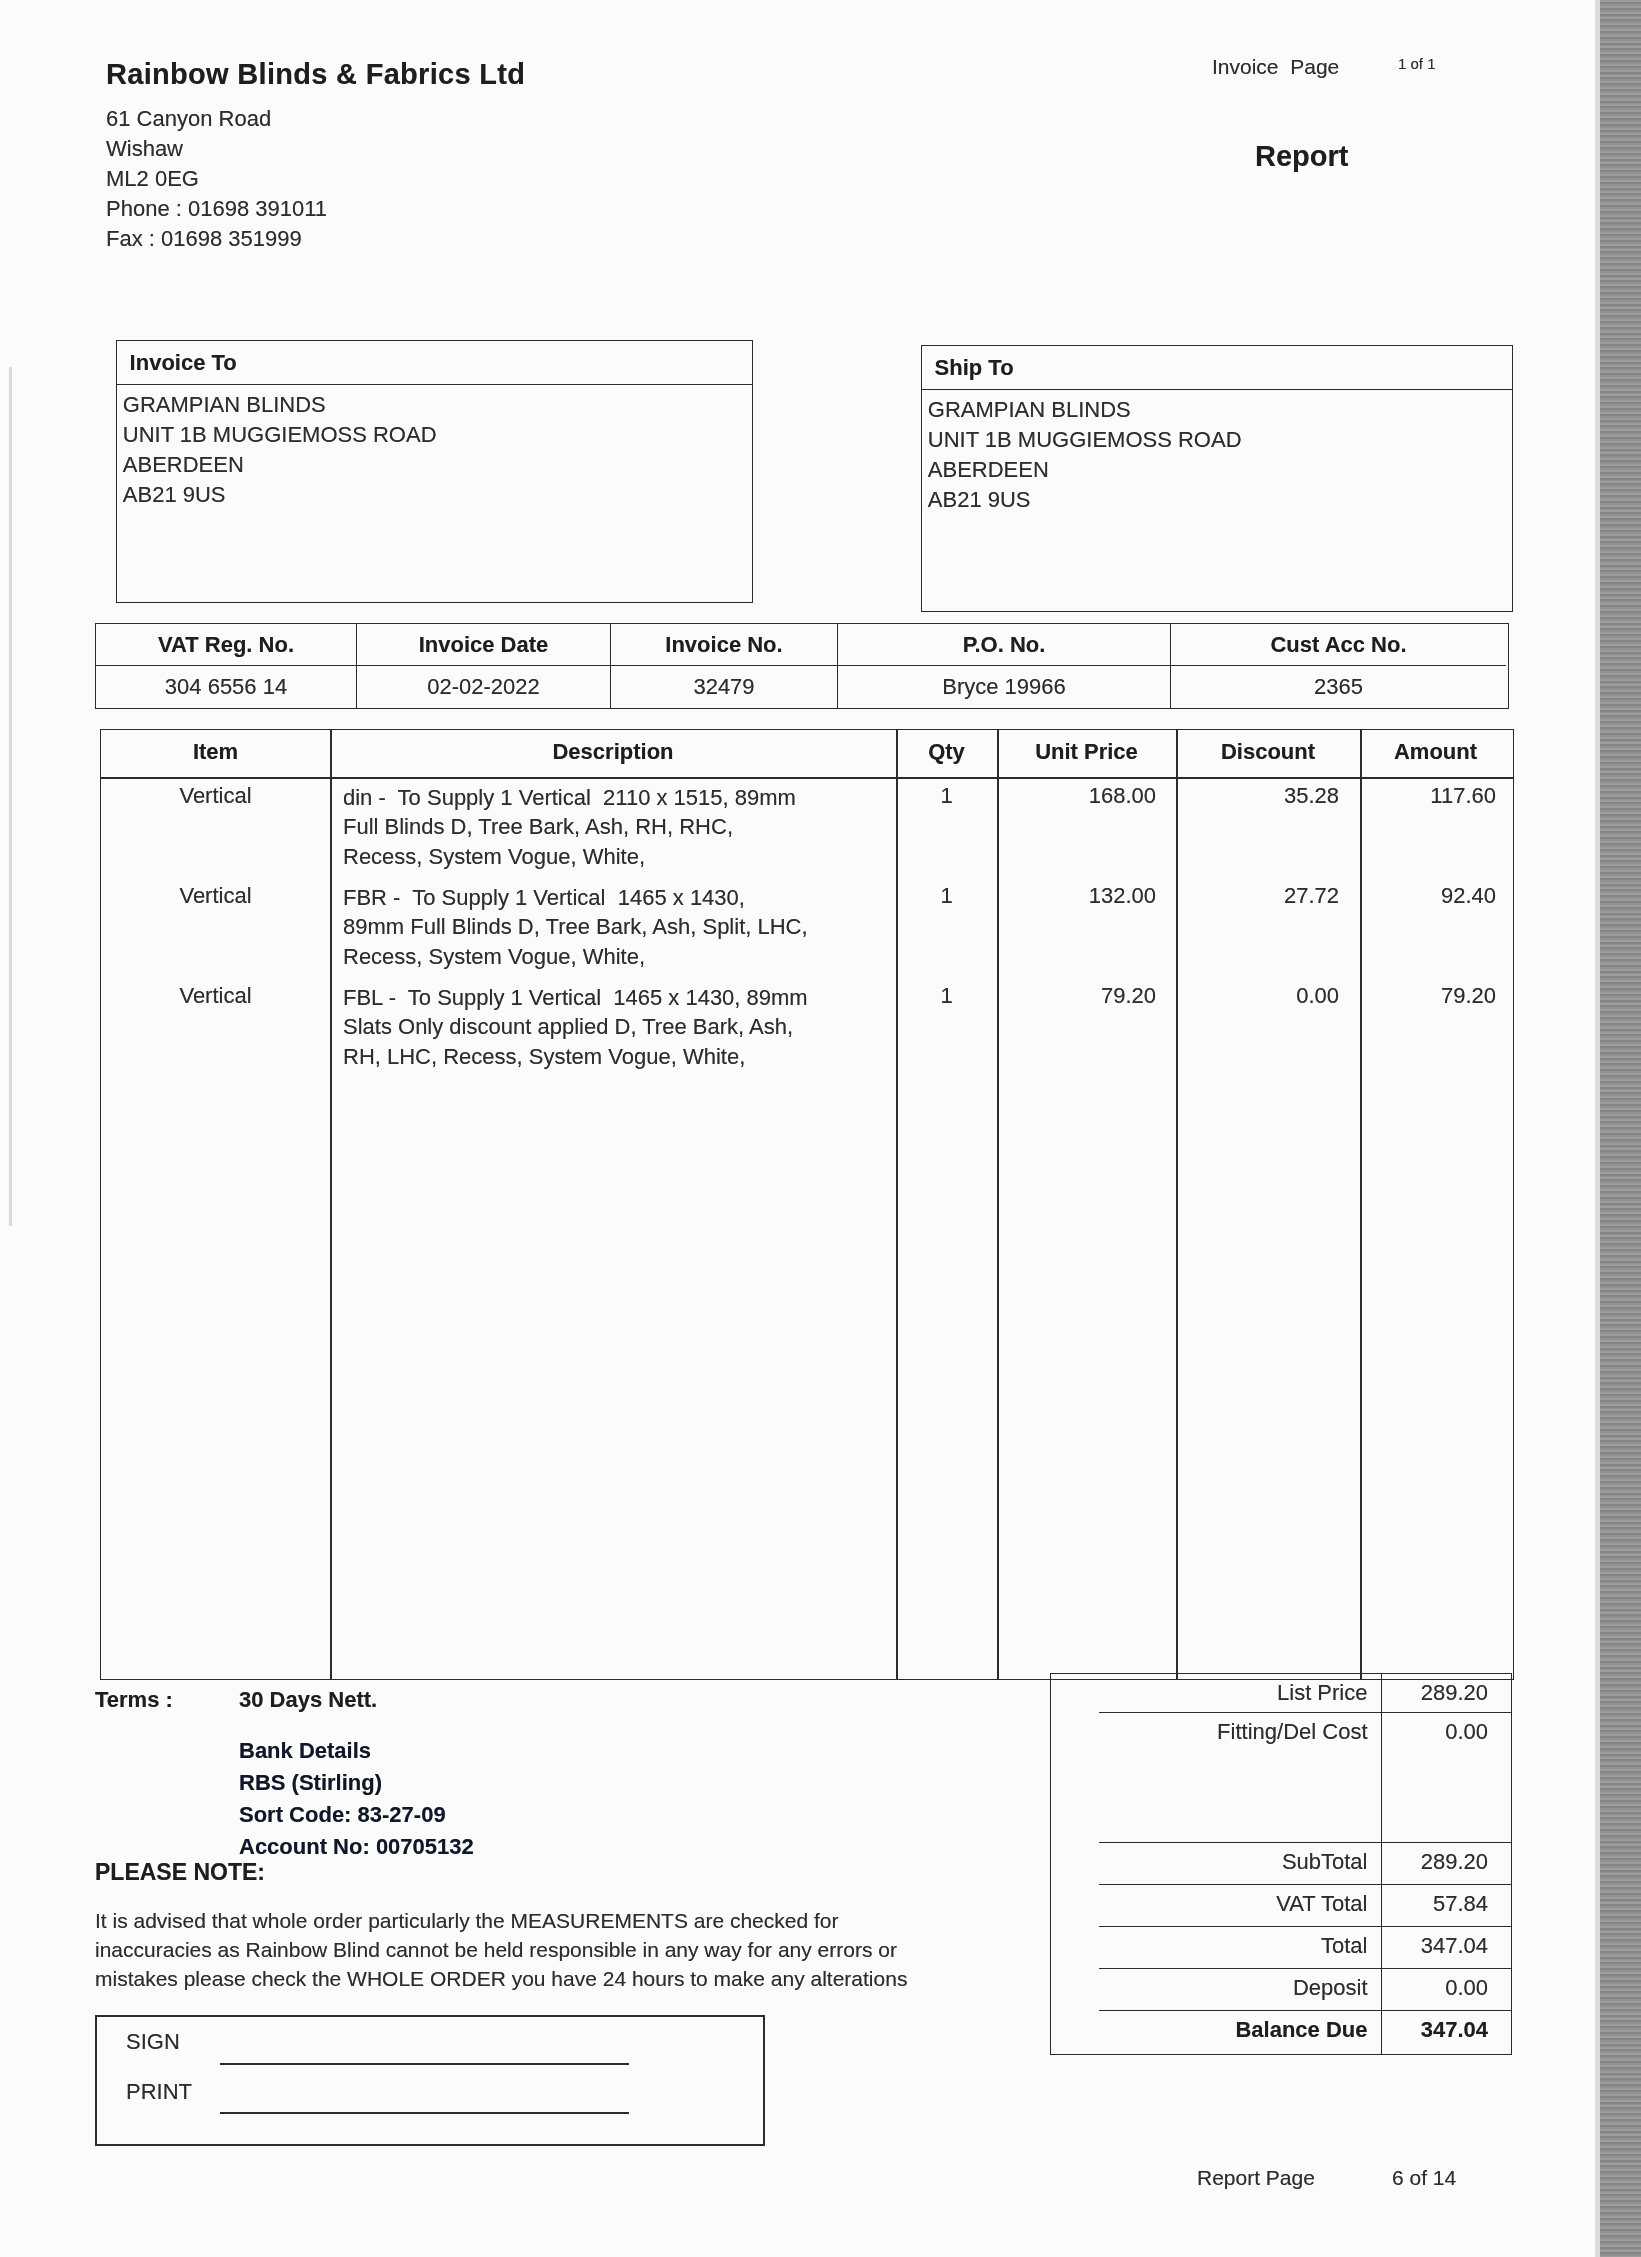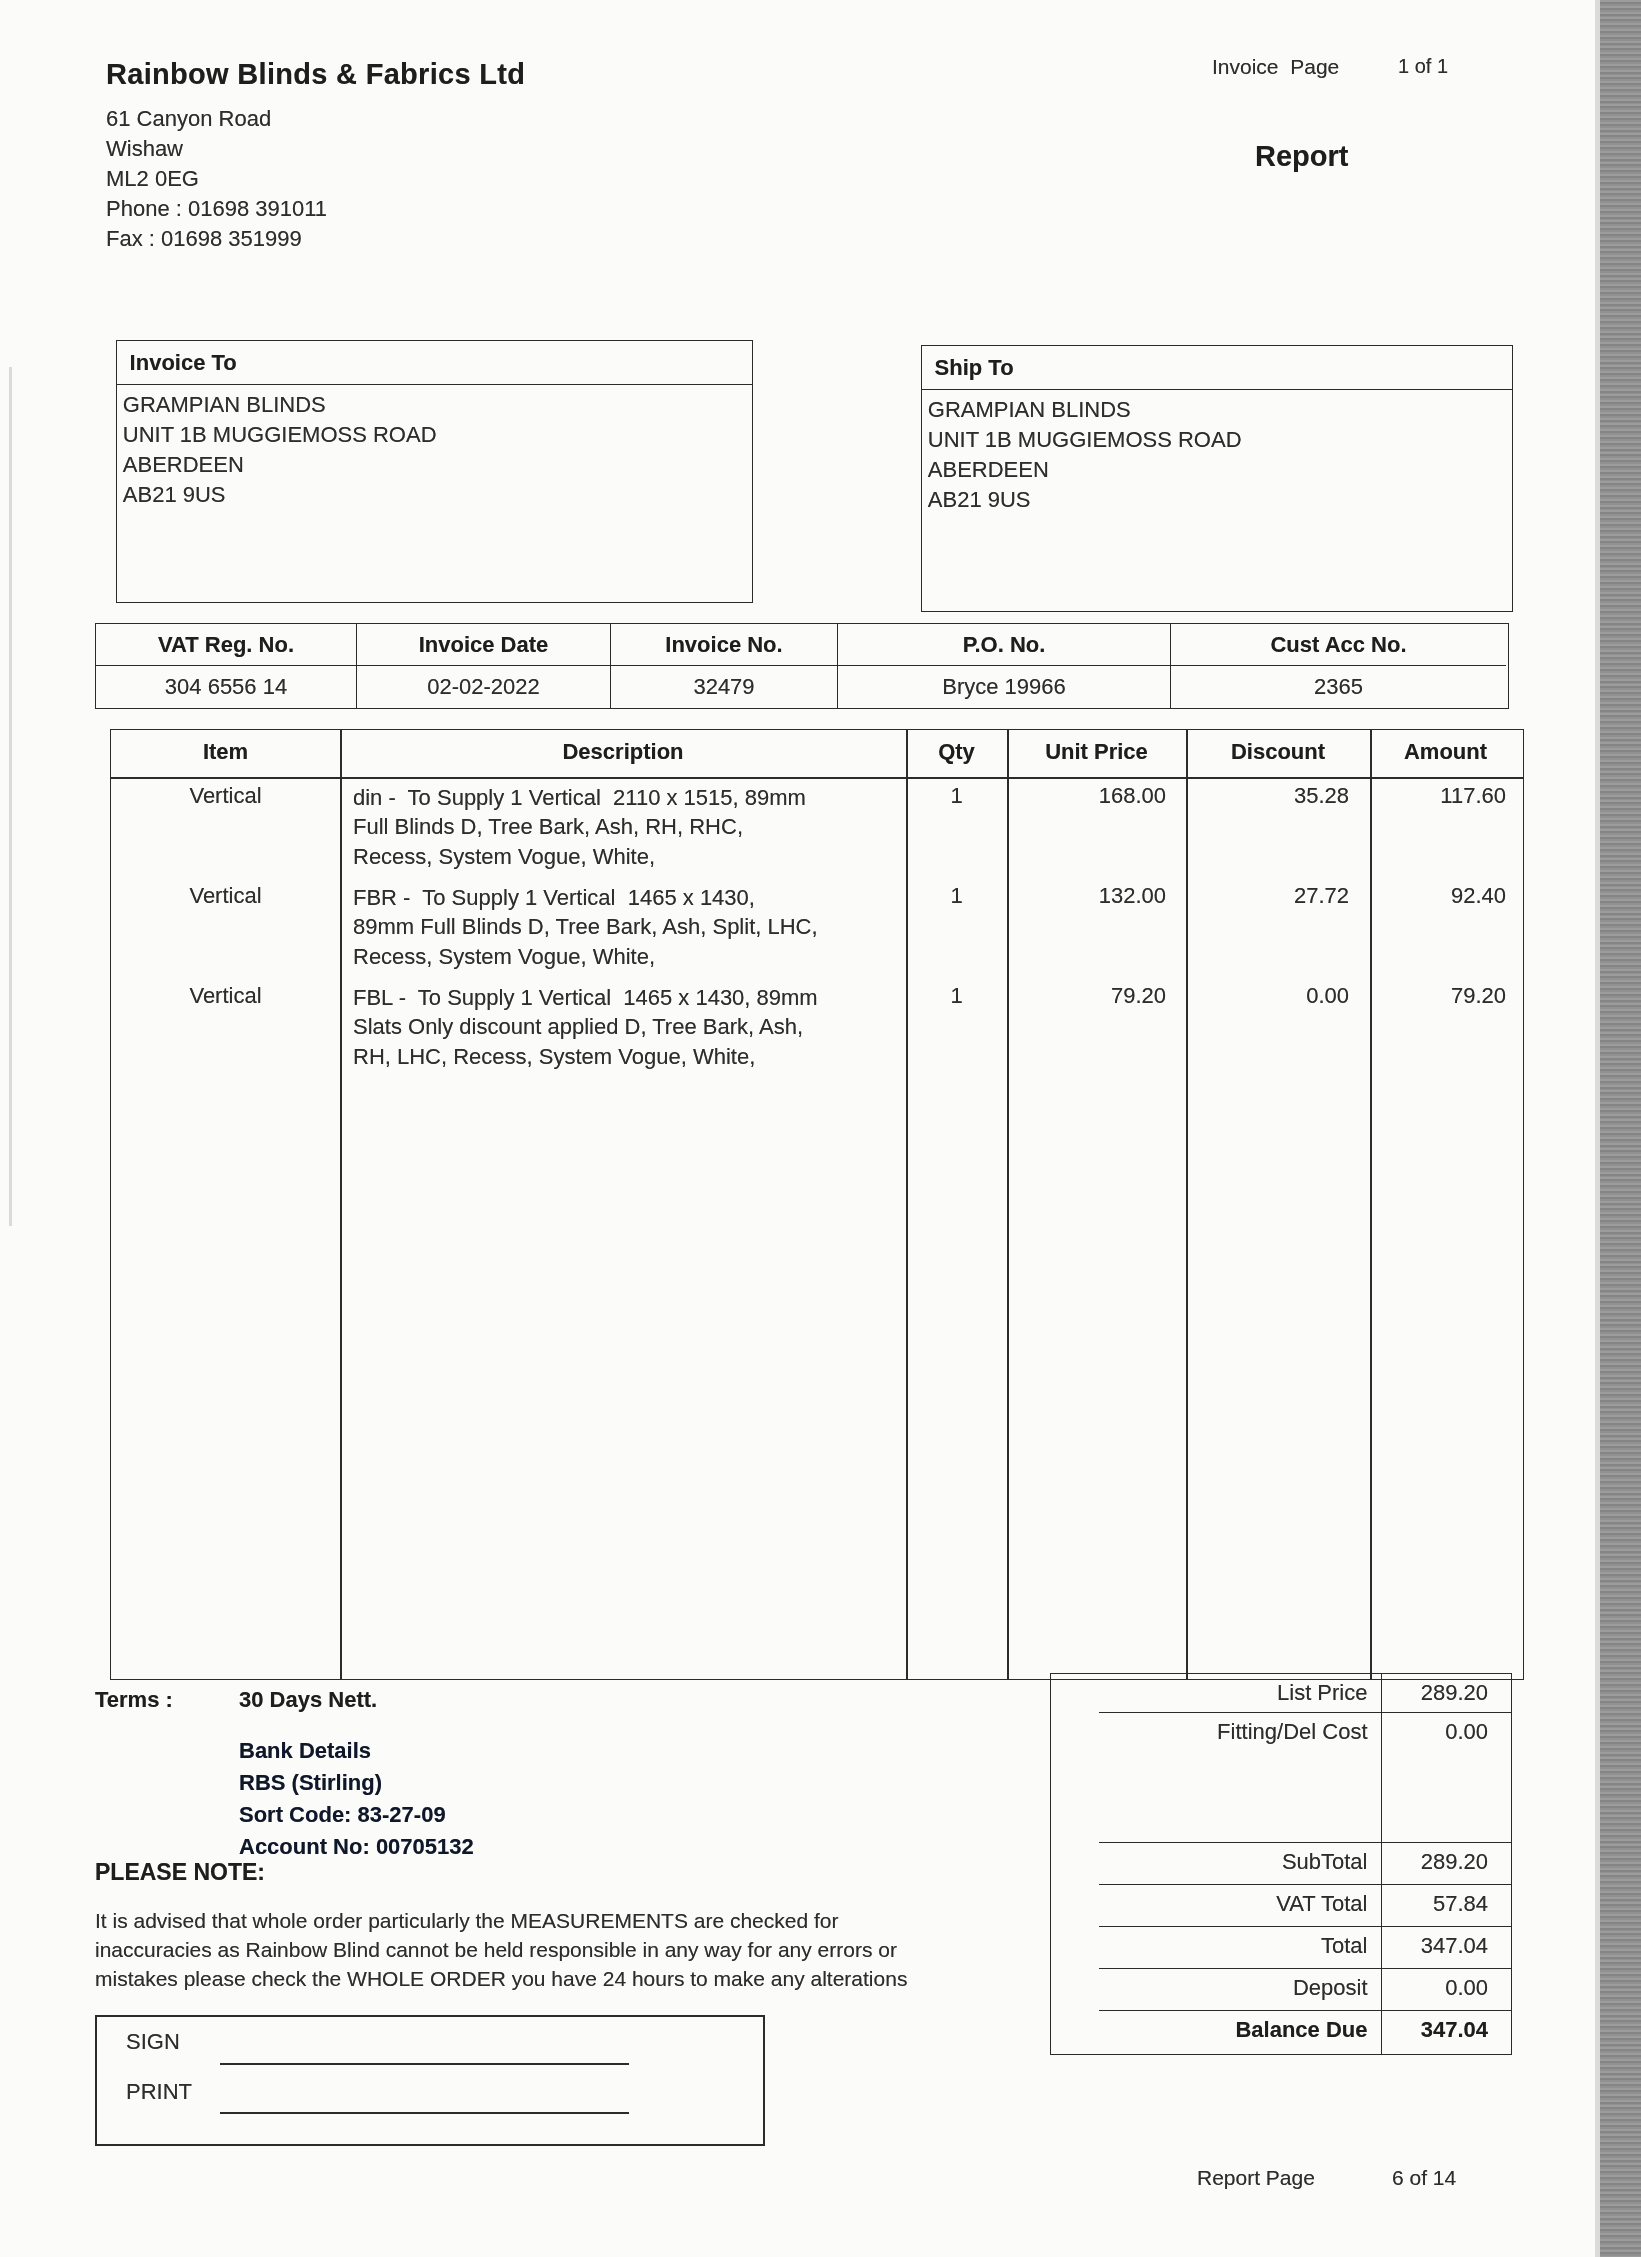--- a/index.html
+++ b/index.html
@@ -16,21 +16,21 @@
   .scan-band { position:absolute; top:0; right:0; width:41px; height:2257px;
     background:repeating-linear-gradient(180deg,#9c9c9c 0 1.9px,#858585 1.9px 3.9px,#919191 3.9px 5.8px); }
   .scan-band-edge { position:absolute; top:0; right:41px; width:4.8px; height:2257px; background:#c9c9c9; opacity:.65; }
   .left-scan-line { position:absolute; left:8.7px; top:367px; width:2.9px; height:859px; background:#dadada; }
 
   
   .company-name { left:106px; top:58px; font-size:29px; font-weight:bold; letter-spacing:0.3px; color:#1e1e1e; }
   .company-addr { left:106px; top:104px; font-size:22px; line-height:30px; }
 
   .page-ind-label { left:1212px; top:55px; font-size:21px; }
-  .page-ind-value { left:1398px; top:55px; font-size:20px; }
+  .page-ind-value { left:1398px; top:55px; font-size:15px; }
   .doc-title { left:1255px; top:140px; font-size:29px; font-weight:bold; color:#1e1e1e; }
 
   
   .addr-box { position:absolute; border:1.9px solid #2b2b2b; box-sizing:border-box; }
   .box-invoice-to { left:116px; top:340px; width:637px; height:263px; }
   .box-ship-to { left:921px; top:345px; width:592px; height:267px; }
   .box-title { height:44px; border-bottom:1.9px solid #2b2b2b; box-sizing:border-box;
     font-weight:bold; font-size:22px; padding:8.7px 0 0 12.6px; color:#1e1e1e; }
   .box-lines { padding:4.8px 5.8px 0 5.8px; font-size:22px; line-height:30px; }
   .box-lines span { display:block; }
@@ -40,21 +40,21 @@
   .info-row { display:flex; }
   .info-row.hdr { font-weight:bold; font-size:22px; color:#1e1e1e; }
   .info-row.val { font-size:22px; }
   .ic { box-sizing:border-box; border-right:1.9px solid #2b2b2b; text-align:center; padding-top:7.7px; height:42px; flex:none; }
   .ic.last { border-right:none; }
   .info-row.hdr .ic { border-bottom:1.9px solid #2b2b2b; }
   .info-row.val .ic { height:42px; }
   .c1{width:261px}.c2{width:254px}.c3{width:227px}.c4{width:333px}.c5{width:335px}
 
   
-  .items-table { left:110px; top:729px; width:1414px; height:951px; border:1.9px solid #2b2b2b; box-sizing:border-box; }
+  .items-table { left:100px; top:729px; width:1414px; height:951px; border:1.9px solid #2b2b2b; box-sizing:border-box; }
   .col-line { position:absolute; top:0; bottom:0; width:1.9px; background:#2b2b2b; }
   .cl1{left:229px}.cl2{left:795px}.cl3{left:896px}.cl4{left:1075px}.cl5{left:1259px}
   .items-header-rule { position:absolute; top:47px; left:0; right:0; height:2.4px; background:#2b2b2b; }
   .ih { position:absolute; top:8.7px; text-align:center; font-weight:bold; font-size:22px; color:#1e1e1e; }
   .ih-item{left:0;width:229px}.ih-desc{left:229px;width:566px}.ih-qty{left:795px;width:101px}
   .ih-up{left:896px;width:179px}.ih-disc{left:1075px;width:184px}.ih-amt{left:1259px;width:151px}
   .item-row { position:absolute; left:0; right:0; font-size:22px; }
   .ir1{top:48px}.ir2{top:148px}.ir3{top:248px}
   .cell-item{position:absolute;left:0;width:229px;text-align:center;top:4.8px;}
   .cell-desc{position:absolute;left:242px;width:552px;top:4.8px;line-height:29.4px;}

